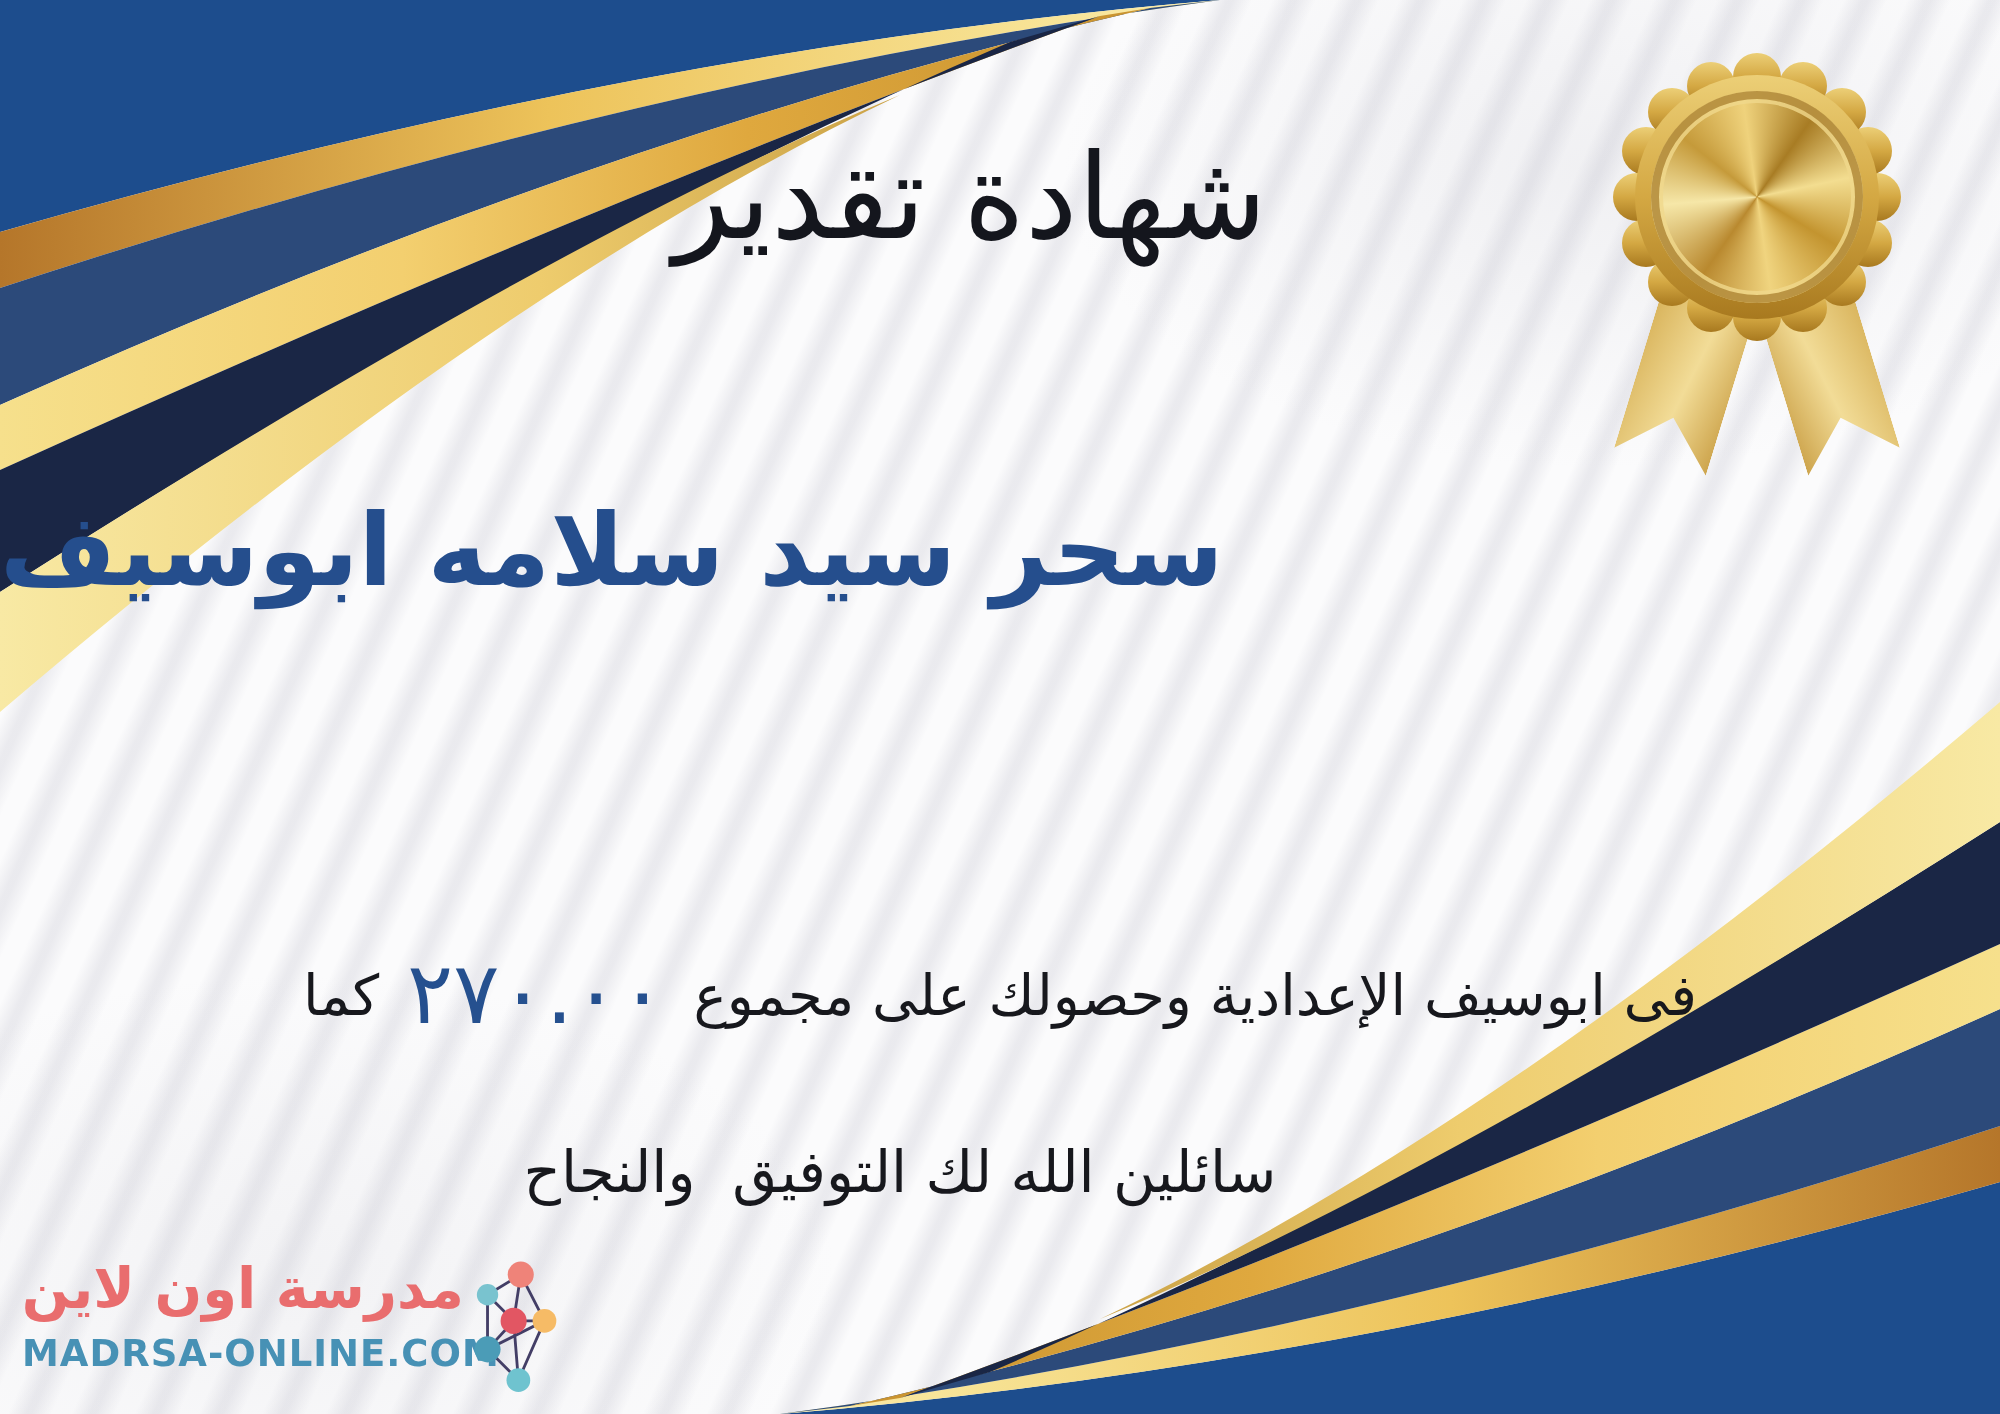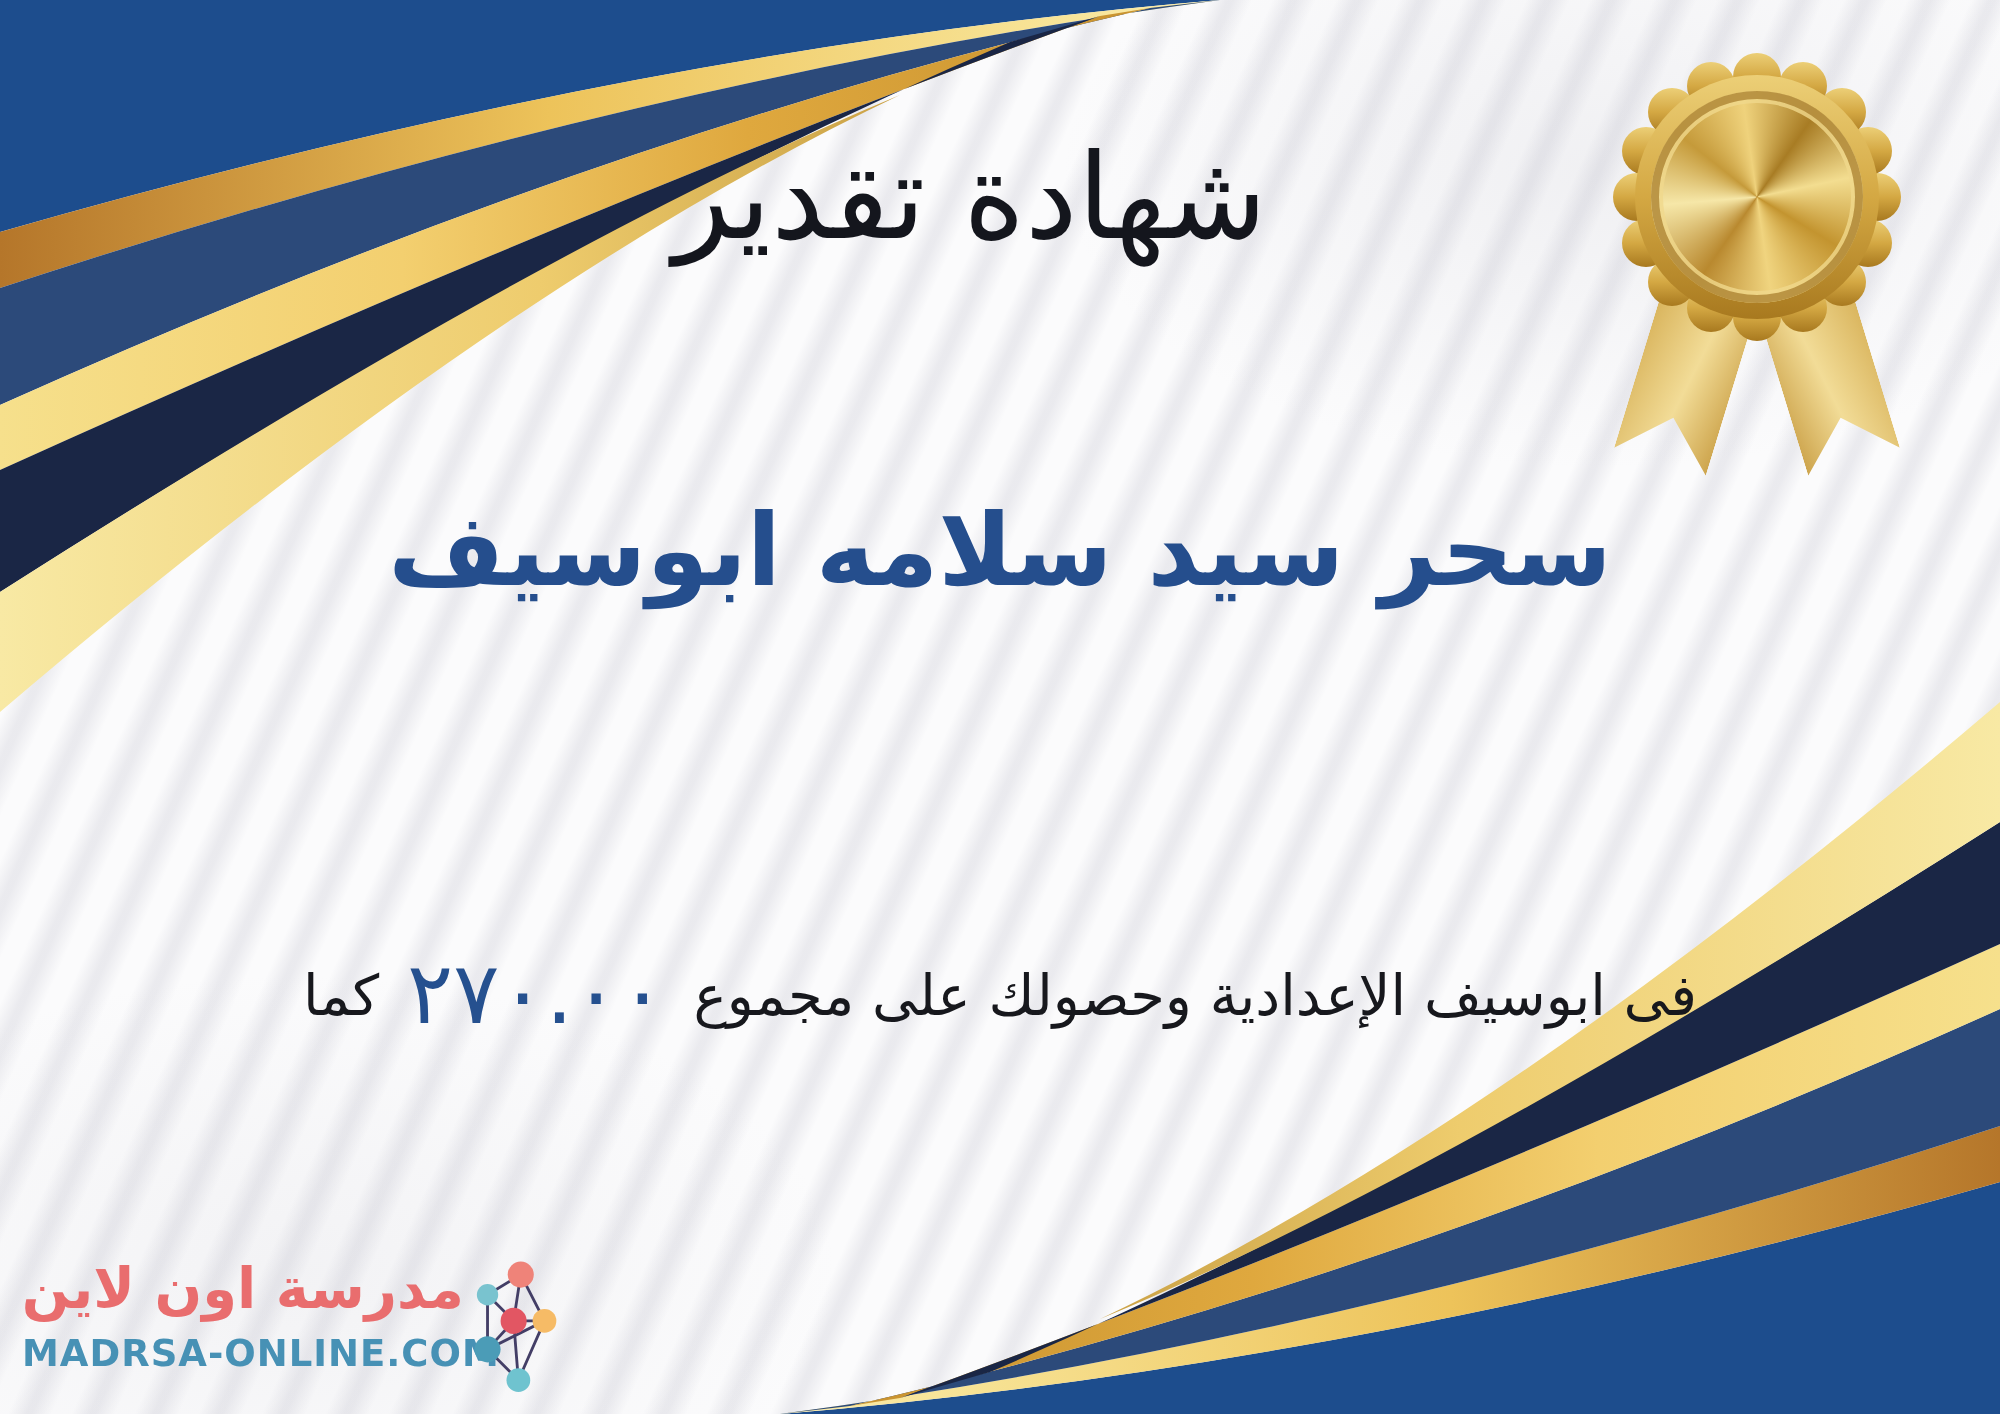--- a/index.html
+++ b/index.html
@@ -17,21 +17,21 @@
     font-family:"DejaVu Sans", sans-serif;
   }
   .swoosh{position:absolute;left:0;top:0;width:2000px;height:1414px;pointer-events:none;}
   .content{position:absolute;left:0;top:0;width:1676px;height:1414px;}
 
   .title{
     position:absolute;left:0;top:128px;width:1940px;text-align:center;
     font-size:118px;color:#14161d;direction:rtl;letter-spacing:-2px;
   }
   .recipient{
-    position:absolute;left:0;top:492px;width:2000px;text-align:center;
+    position:absolute;left:0;top:492px;width:2000px;text-align:left;
     font-size:100px;font-weight:bold;color:#254e8d;direction:rtl;
   }
   .bodytext{
     position:absolute;left:30px;top:738px;width:1940px;text-align:center;
     font-size:56px;color:#17181d;direction:rtl;line-height:102px;white-space:pre-wrap;
   }
   .bodyline{display:block;}
   .score{
     font-size:86px;color:#25508f;margin:0 28px;vertical-align:-8px;letter-spacing:2px;
   }
@@ -150,20 +150,21 @@
       <div class="medal-face"></div>
     </div>
 
     <div class="recipient">سحر سيد سلامه ابوسيف</div>
 
     <div class="bodytext">
       <span class="bodyline"><span>فى ابوسيف الإعدادية وحصولك على مجموع</span><span class="score">٢٧٠.٠٠</span><span>كما</span></span>
       
     </div>
 
+    <div class="closing">سائلين الله لك التوفيق  والنجاح</div>
 
     <div class="logo">
       <div class="logo-ar">مدرسة اون لاين</div>
       <div class="logo-en">MADRSA-ONLINE.COM</div>
       <svg class="logo-net" width="120" height="140" viewBox="0 0 66 118" aria-hidden="true">
         <g stroke="#433e66" stroke-width="2.4" fill="none">
           <path d="M37,14 L9,31 M37,14 L31,53 M37,14 L57,53 M9,31 L31,53 M9,31 L9,77 M31,53 L57,53 M31,53 L9,77 M31,53 L35,103 M9,77 L35,103 M57,53 L35,103 M9,77 L57,53"></path>
         </g>
         <circle cx="37" cy="14" r="11" fill="#ef8379"></circle>
         <circle cx="9" cy="31" r="9" fill="#79c3cf"></circle>

